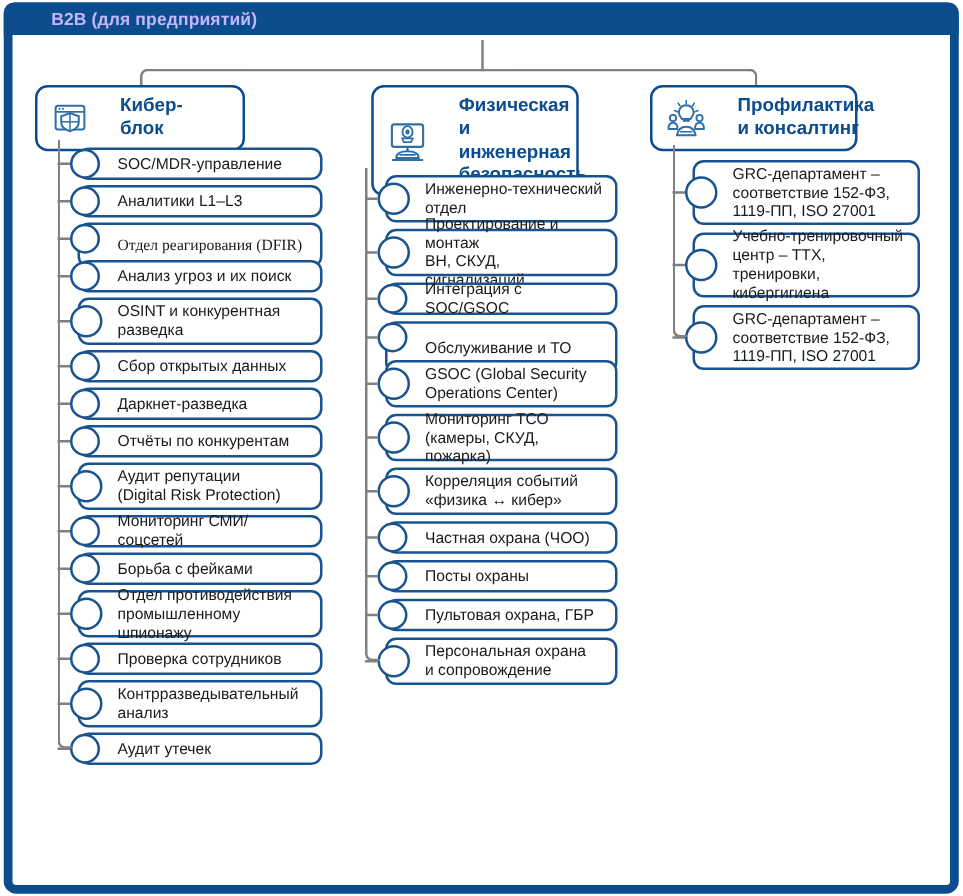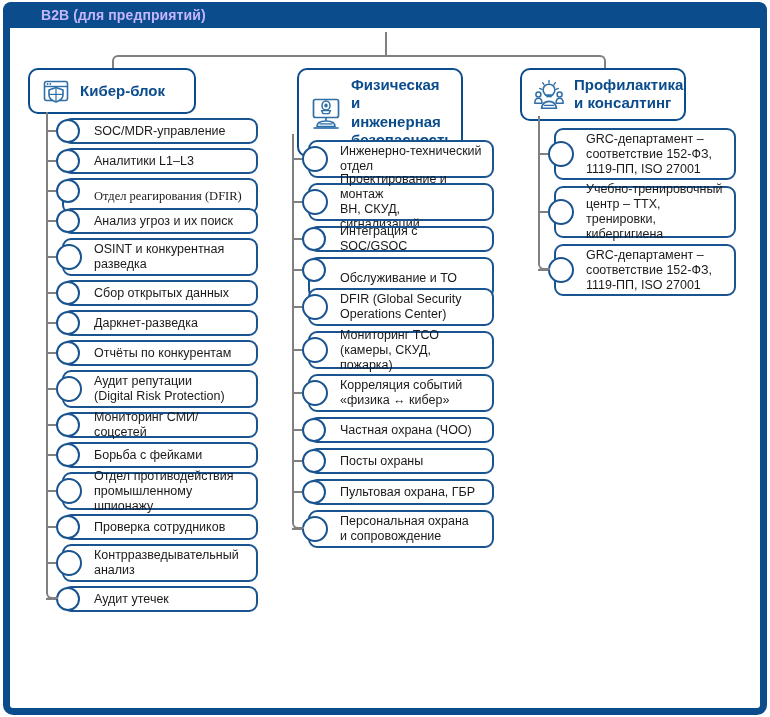--- a/index.html
+++ b/index.html
@@ -70,21 +70,21 @@
 
   
   .head{
     position:absolute;
     box-sizing:border-box;
     border:2.5px solid #0b4c8c;
     border-radius:10px;
     background:#ffffff;
     display:flex;
     align-items:center;
-    gap:9px;
+    gap:25px;
     padding:6px 14px 6px 11px;
   }
   .head-label{
     color:#0b4c8c;
     font-size:15px;
     font-weight:bold;
     line-height:1.22;
   }
   .head-icon{flex:0 0 auto;display:block;}
 
@@ -272,21 +272,21 @@
         <span class="node-text">Интеграция с SOC/GSOC</span>
       </div>
       <div class="bullet" style="left: 302px; top: 227px; width: 24px; height: 24px;"></div>
       <div class="tick" style="left: 292px; top: 238px; width: 10px;"></div>
       <div class="node" style="left: 308px; top: 257px; width: 186px; height: 42px;">
         <span class="node-text">Обслуживание и ТО</span>
       </div>
       <div class="bullet" style="left: 302px; top: 258px; width: 24px; height: 24px;"></div>
       <div class="tick" style="left: 292px; top: 269px; width: 10px;"></div>
       <div class="node" style="left: 308px; top: 288px; width: 186px; height: 38px;">
-        <span class="node-text">DFIR (Global Security
+        <span class="node-text">GSOC (Global Security
 Operations Center)</span>
       </div>
       <div class="bullet" style="left: 302px; top: 294px; width: 26px; height: 26px;"></div>
       <div class="tick" style="left: 292px; top: 306px; width: 10px;"></div>
       <div class="node" style="left: 308px; top: 331px; width: 186px; height: 38px;">
         <span class="node-text">Мониторинг ТСО
 (камеры, СКУД, пожарка)</span>
       </div>
       <div class="bullet" style="left: 302px; top: 337px; width: 26px; height: 26px;"></div>
       <div class="tick" style="left: 292px; top: 349px; width: 10px;"></div>

